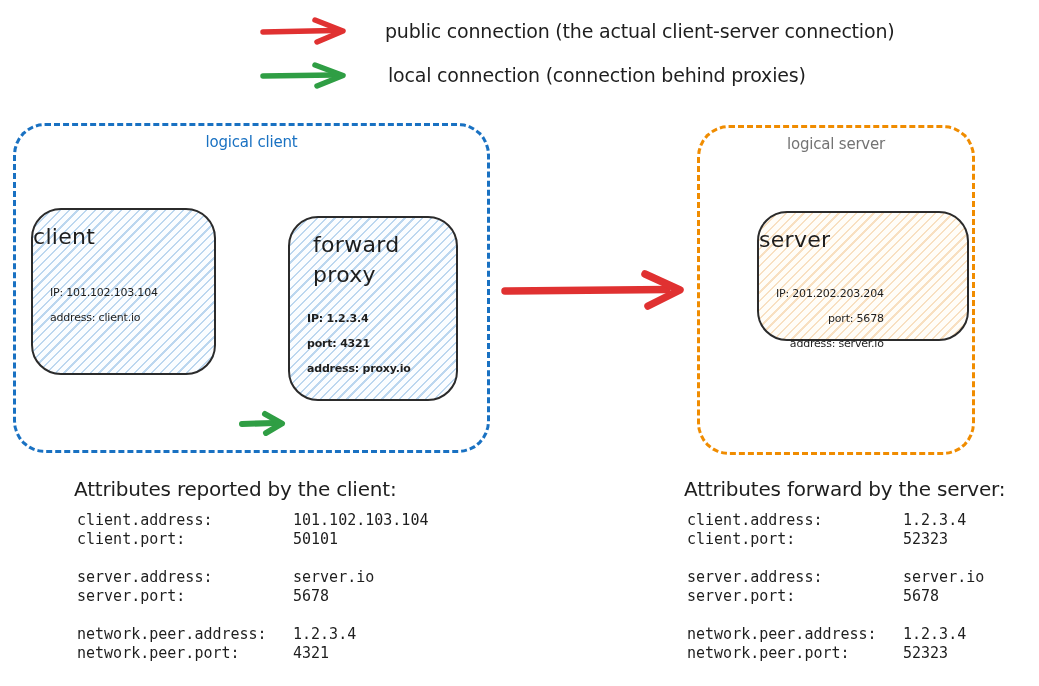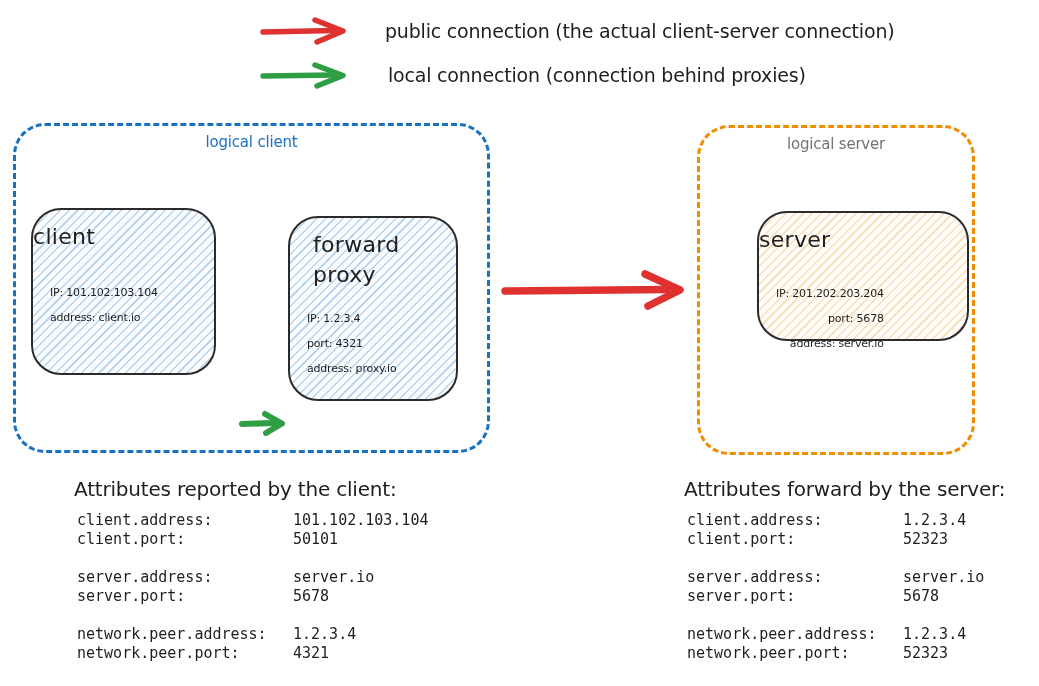--- a/index.html
+++ b/index.html
@@ -91,21 +91,21 @@
   .node-proxy .node-title { max-width: 120px; left: 50%; transform: translateX(-50%); }
   .node-lines {
     position: absolute;
     left: 17px;
     font-size: 11px;
     line-height: 25px;
     letter-spacing: -0.2px;
     white-space: nowrap;
   }
   .node-client .node-lines { top: 70px; }
-  .node-proxy  .node-lines { top: 88px; }
+  .node-proxy  .node-lines { top: 88px; font-weight: bold; }
   .node-server .node-lines { top: 68px; text-align: right; }
 
   
   .mid-green-arrow { position: absolute; left: 222px; top: 284px; }
   .big-red-arrow   { position: absolute; left: 499px; top: 270px; }
   svg.arrow path { fill: none; stroke-linecap: round; stroke-linejoin: round; }
 
   
   .attr-heading {
     position: absolute;

